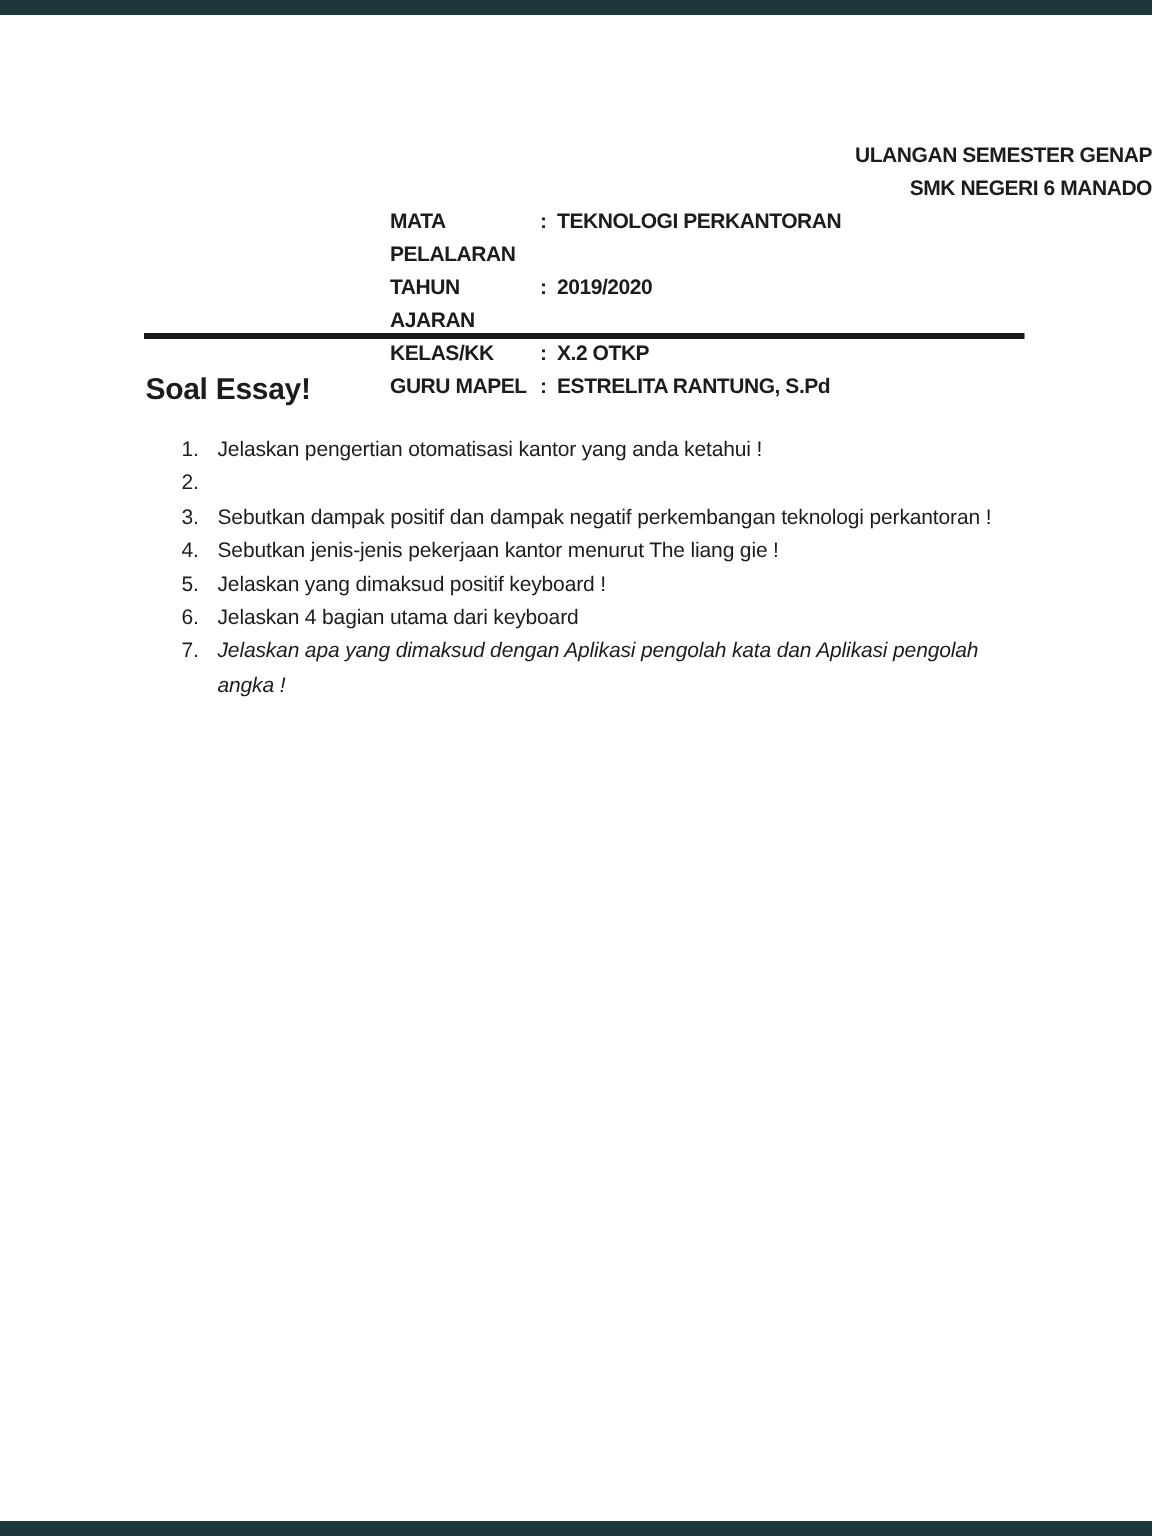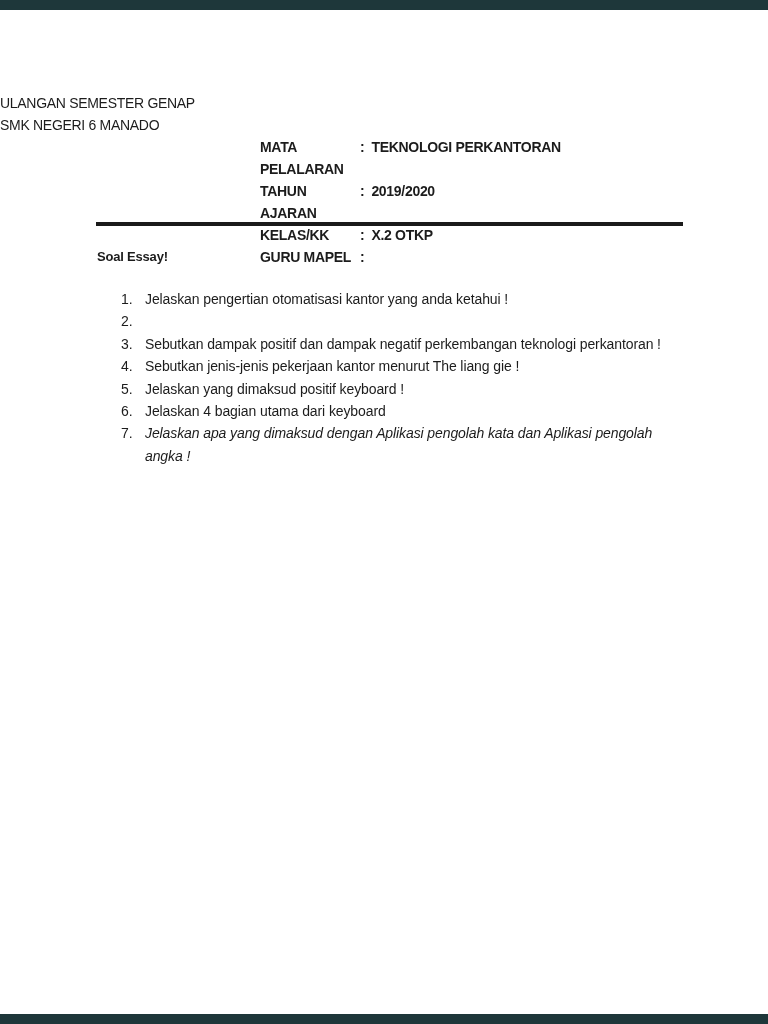--- a/index.html
+++ b/index.html
@@ -28,22 +28,22 @@
     width: 768px;
     height: 1004px;
     background: #ffffff;
   }
 
   .doc-header {
     position: absolute;
     top: 82px;
     left: 0;
     width: 768px;
-    text-align: left;
-    font-weight: 400;
+    text-align: right;
+    font-weight: 700;
     font-size: 14px;
     line-height: 22px;
     letter-spacing: -0.3px;
   }
 
   .meta-block {
     position: absolute;
     top: 126px;
     left: 228px;
     font-weight: 700;
@@ -62,21 +62,21 @@
     width: 587px;
     height: 4px;
     background: #1a1a1a;
   }
 
   .section-heading {
     position: absolute;
     top: 239px;
     left: 97px;
     font-weight: 700;
-    font-size: 13px;
+    font-size: 20px;
     letter-spacing: -0.2px;
   }
 
   .question-list {
     position: absolute;
     top: 278px;
     left: 121px;
     width: 600px;
     font-size: 14px;
     line-height: 22.4px;
@@ -111,20 +111,21 @@
       <span class="meta-value">2019/2020</span>
     </div>
     <div class="meta-row">
       <span class="meta-label">KELAS/KK</span>
       <span class="meta-sep">:</span>
       <span class="meta-value">X.2 OTKP</span>
     </div>
     <div class="meta-row">
       <span class="meta-label">GURU MAPEL</span>
       <span class="meta-sep">:</span>
+      <span class="meta-value">ESTRELITA RANTUNG, S.Pd</span>
     </div>
   </div>
 
   <div class="header-divider"></div>
 
   <div class="section-heading">Soal Essay!</div>
 
   <div class="question-list">
     <div class="q-row">
       <span class="q-num">1.</span>

